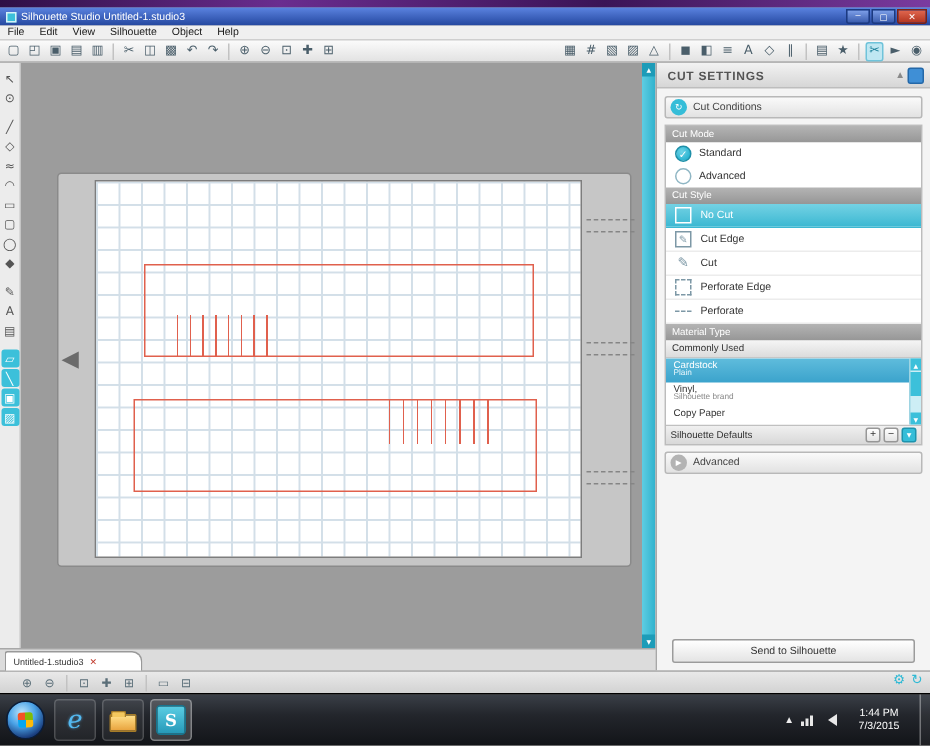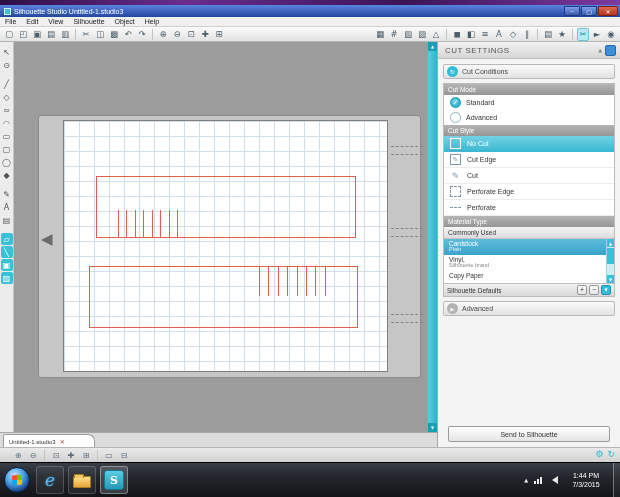--- a/index.html
+++ b/index.html
@@ -67,21 +67,21 @@
     background:linear-gradient(90deg,#5ecde2,#2fb2cd); }
   .vscroll .sarrow { position:absolute; left:0; width:9px; height:9px; background:#1d9cb8; color:#fff;
     font-size:4px; display:flex; align-items:center; justify-content:center; font-family:"DejaVu Sans", sans-serif; }
   .vscroll .up { top:0; } .vscroll .down { bottom:0; }
 
   
   .panel { position:absolute; left:437px; top:42px; width:183px; height:405px; background:#f4f4f4;
     border-left:1px solid #a8a8a8; }
   .panel-header { position:absolute; left:0; top:0; right:0; height:17px;
     background:linear-gradient(#f2f2f2,#d6d6d6); border-bottom:1px solid #bdbdbd; }
-  .panel-title { position:absolute; left:7px; top:0; line-height:17px; font-size:8px; font-weight:normal;
+  .panel-title { position:absolute; left:7px; top:0; line-height:17px; font-size:8px; font-weight:bold;
     color:#555; letter-spacing:0.5px; }
   .panel-collapse { position:absolute; right:18px; top:5px; font-size:5px; color:#8a8a8a;
     font-family:"DejaVu Sans", sans-serif; }
   .panel-pin { position:absolute; right:4px; top:3px; width:11px; height:11px; background:#3f8fd6;
     border:1px solid #2468a8; border-radius:2px; }
   .cond-bar { position:absolute; left:5px; right:5px; top:22px; height:15px;
     background:linear-gradient(#fafafa,#e2e2e2); border:1px solid #b8b8b8; border-radius:2px;
     display:flex; align-items:center; padding-left:3px; gap:4px; font-size:7px; color:#444; }
   .circ { width:11px; height:11px; border-radius:50%; background:#35bdd8; color:#fff; font-size:6px;
     display:flex; align-items:center; justify-content:center; font-family:"DejaVu Sans", sans-serif; }

